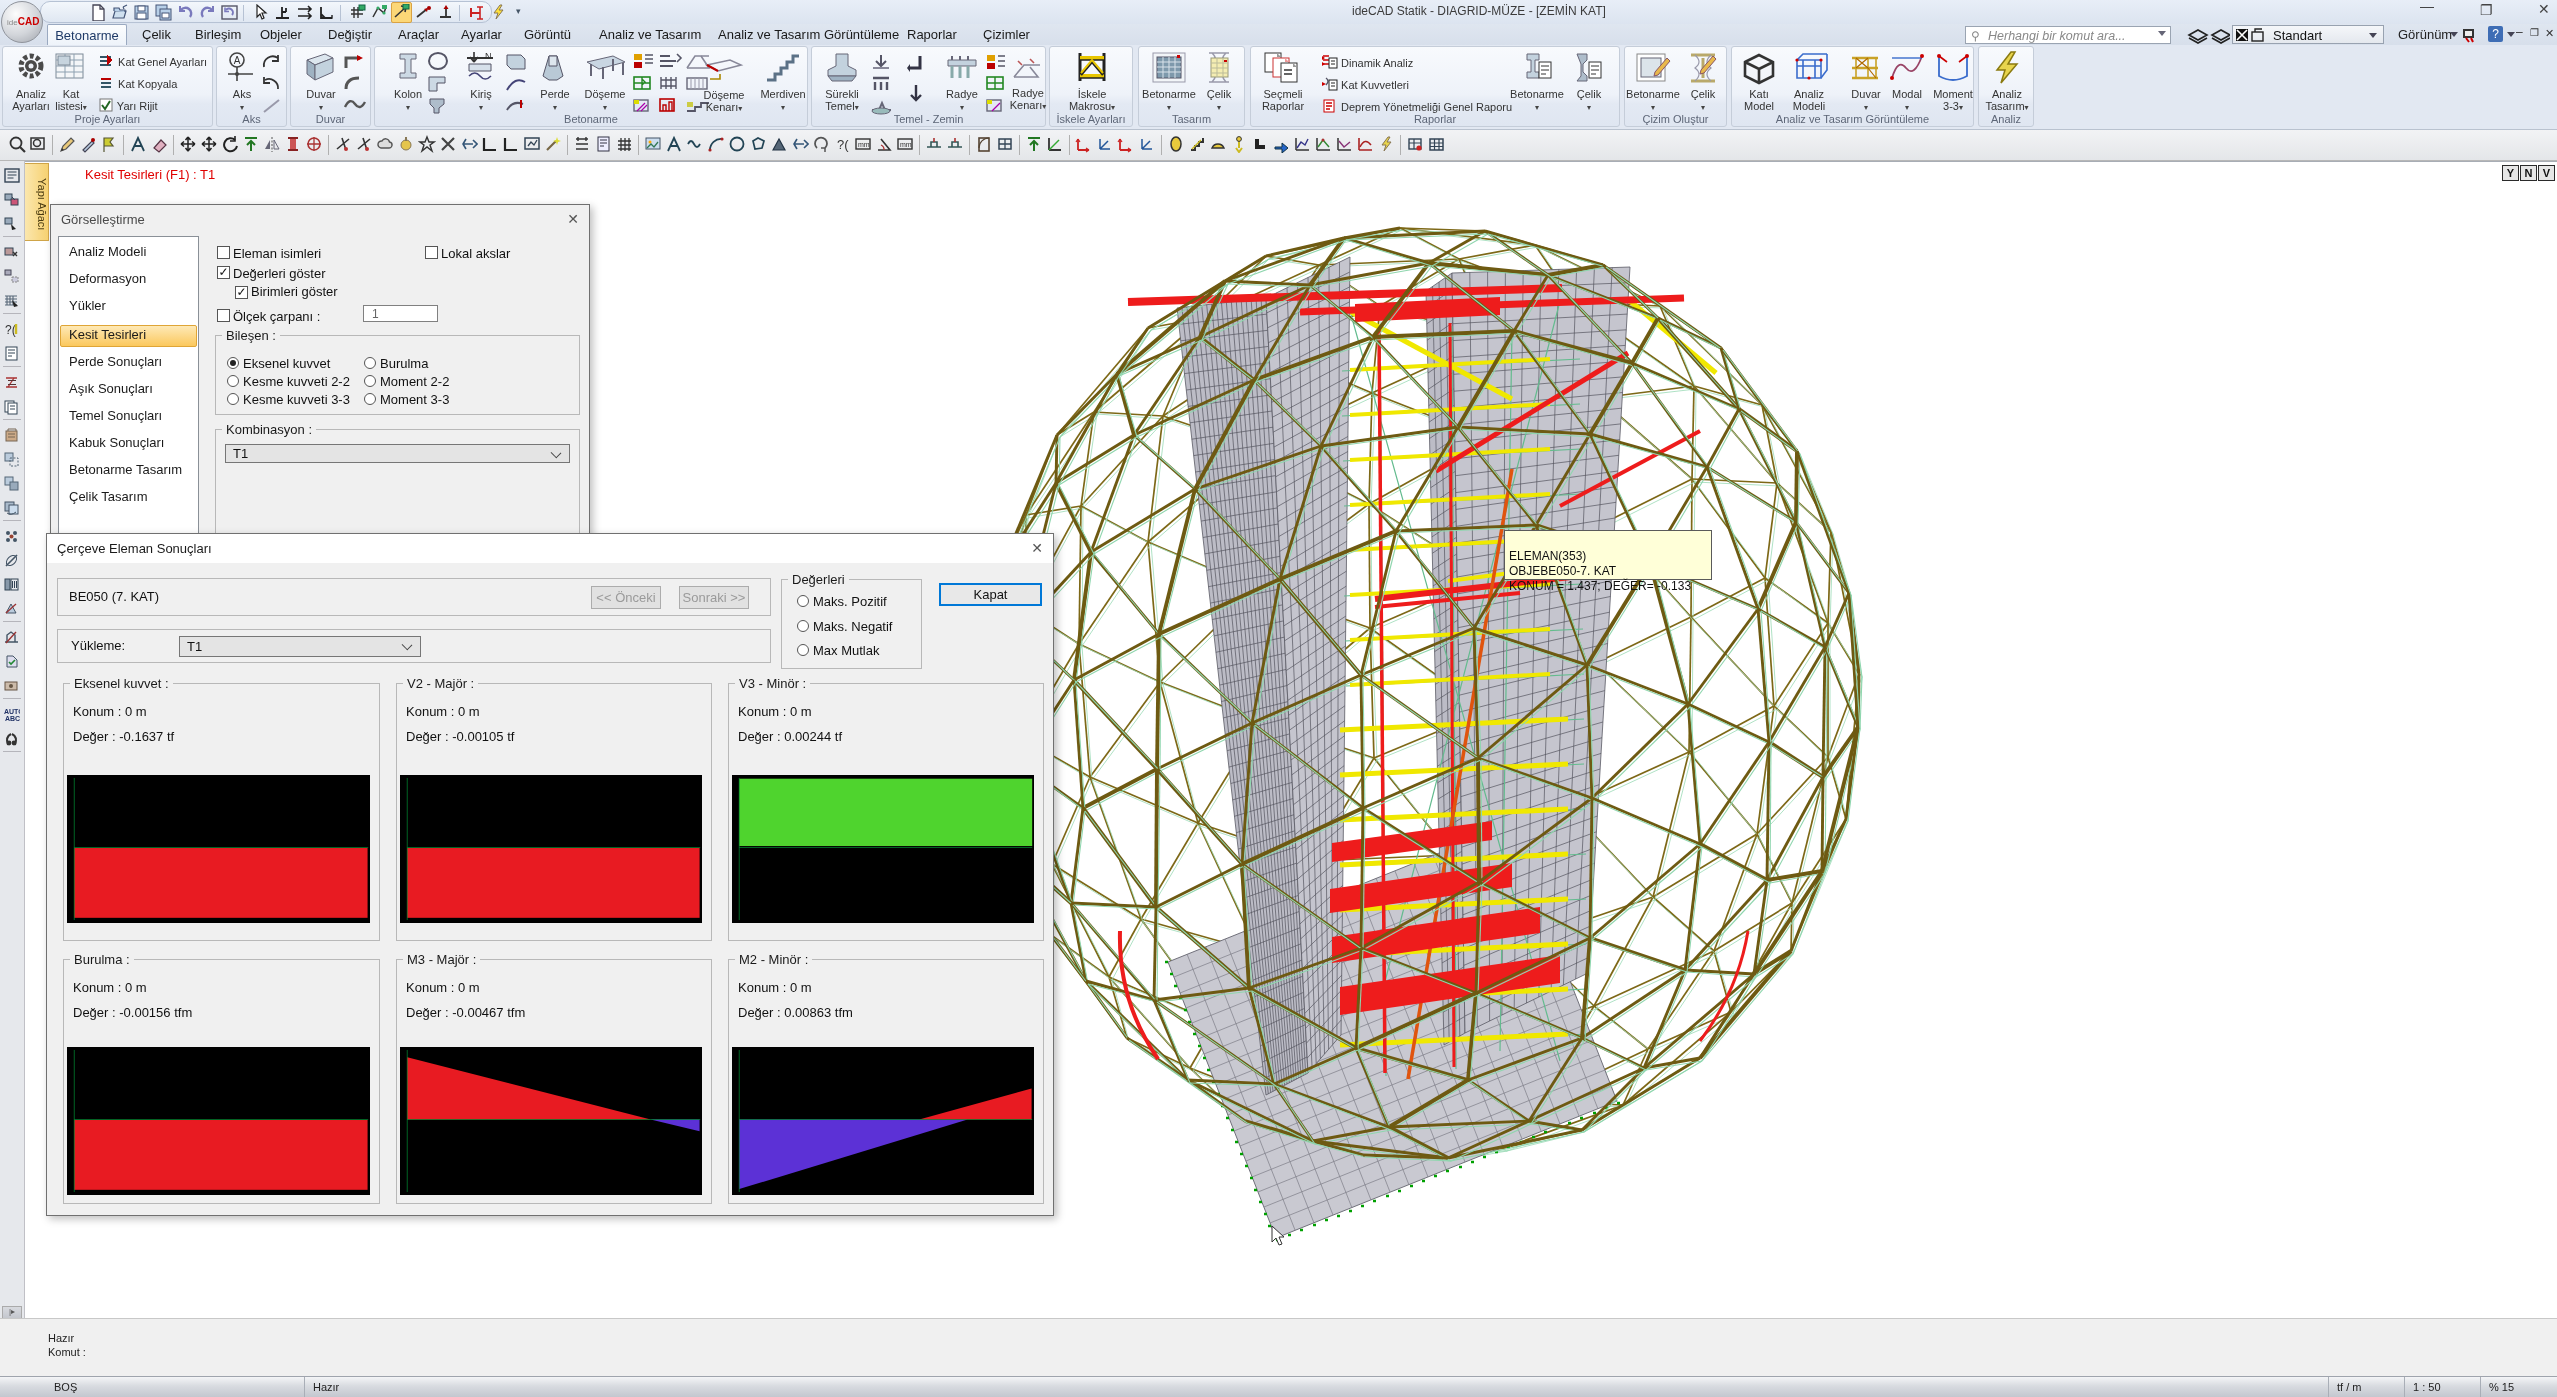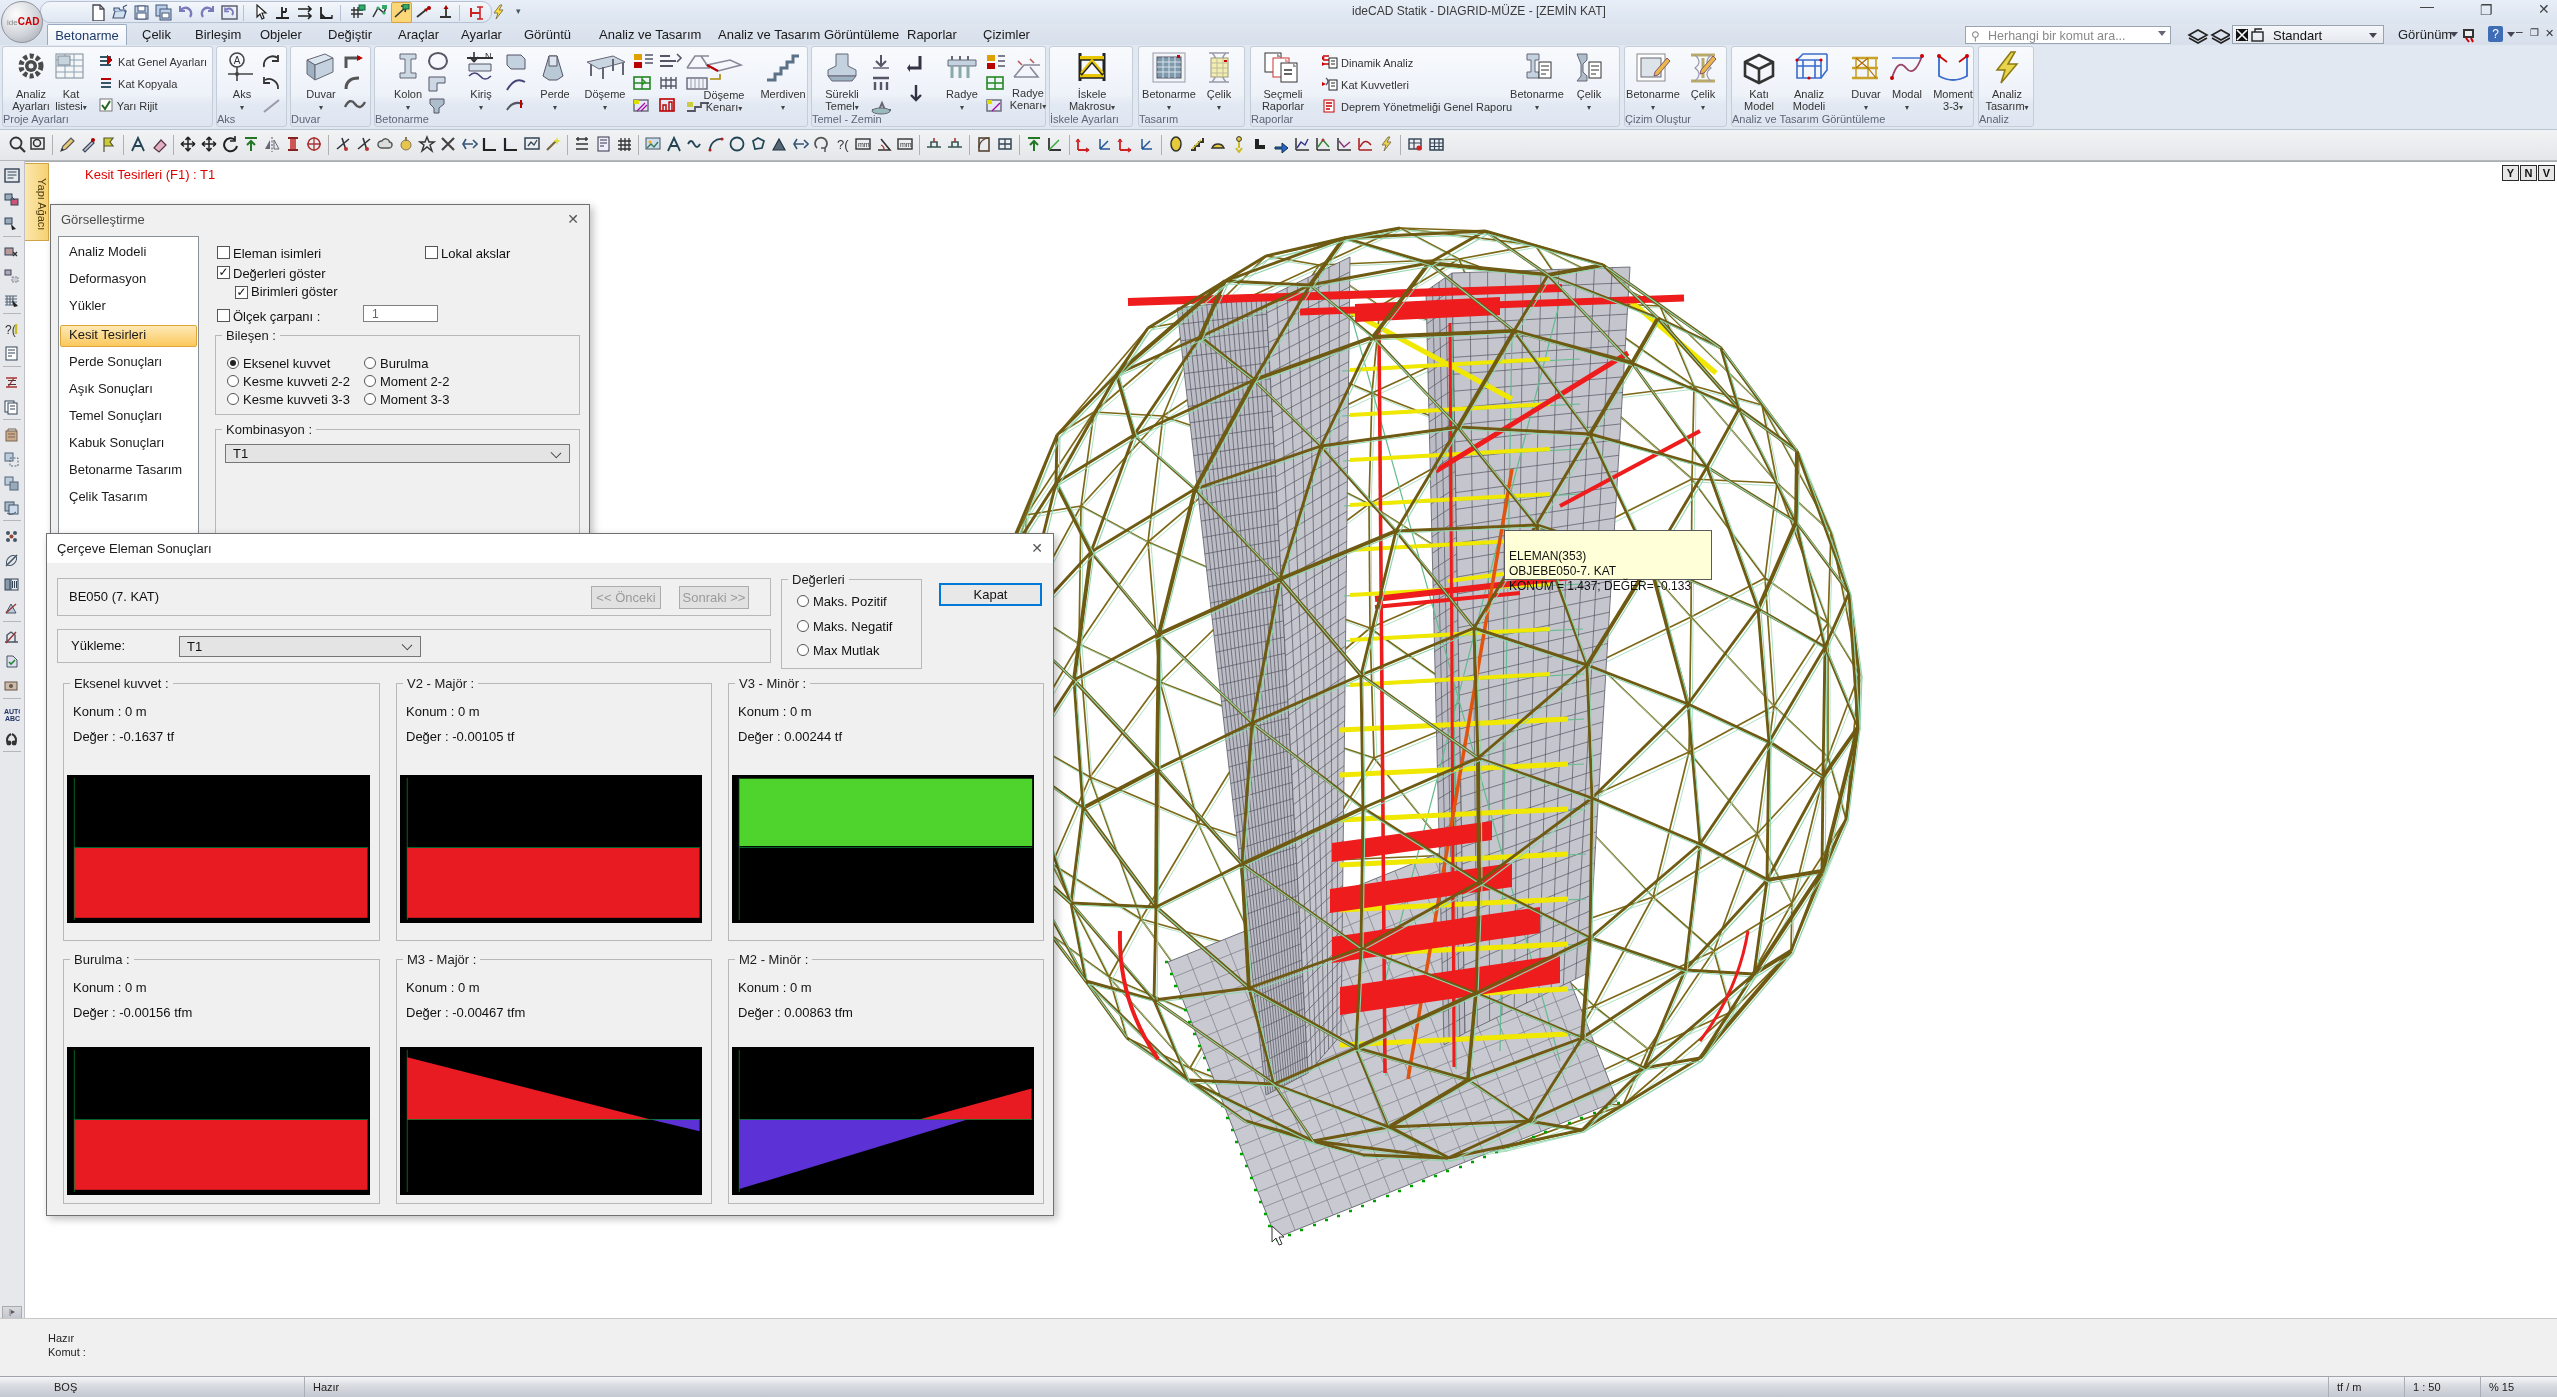--- a/index.html
+++ b/index.html
@@ -3,21 +3,21 @@
 <style>
 *{margin:0;padding:0;box-sizing:border-box}
 html,body{width:2557px;height:1397px;overflow:hidden;font-family:"Liberation Sans",sans-serif;background:#fff}
 .abs{position:absolute}
 #titlebar{left:0;top:0;width:2557px;height:24px;background:linear-gradient(#e8eef7,#dce4f0)}
 #qat{left:40px;top:1px;width:452px;height:22px;border:1px solid #b6c2d4;border-radius:10px;background:linear-gradient(#f3f7fc,#dfe7f2)}
 #title-text{left:1352px;top:4px;width:300px;font-size:12px;color:#3b3b3b}
 #tabrow{left:0;top:24px;width:2557px;height:21px;background:linear-gradient(#dfe6f0,#d7dfeb)}
 #ribbon{left:0;top:45px;width:2557px;height:85px;background:#e2e8f2;border-bottom:1px solid #b9c2cf}
 .rgroup{position:absolute;top:1px;height:81px;border:1px solid #c5cdd9;border-radius:3px;background:linear-gradient(#f8fafd 0%,#eef2f9 60%,#e3e9f3 72%,#dfe6f1 100%)}
-.rlabel{position:absolute;bottom:1px;left:0;right:0;text-align:left;font-size:11px;color:#5d6677}
+.rlabel{position:absolute;bottom:1px;left:0;right:0;text-align:center;font-size:11px;color:#5d6677}
 .bigbtn{position:absolute;top:3px;width:56px;text-align:center;font-size:11px;color:#333;line-height:12px}
 .bigbtn .ic{display:block;margin:0 auto 2px}
 .dd{color:#444;font-size:8px}
 .smallrow{position:absolute;font-size:11px;color:#333;white-space:nowrap}
 #toolbar2{left:0;top:130px;width:2557px;height:31px;background:linear-gradient(#f2f3f5,#e4e6e9);border-bottom:1px solid #b7b7b7}
 #sidebar{left:0;top:161px;width:25px;height:1157px;background:#e6e8ec;border-right:1px solid #c0c0c6}
 #yapitab{left:25px;top:163px;z-index:5;width:24px;height:78px;background:linear-gradient(90deg,#fbe7ae,#f6d171);border:1px solid #cfa448;border-left:none;font-size:11px;color:#4a3a10;writing-mode:vertical-rl;text-align:center;padding-top:4px}
 #canvas{left:25px;top:161px;width:2532px;height:1157px;background:#fff;border-top:1px solid #a8adb5}
 #redtext{left:60px;top:5px;color:#e00000;font-size:13px}
 #tooltip{left:1504px;top:530px;width:208px;height:50px;background:#ffffd8;border:1px solid #5a5a5a;font-size:12px;color:#111;padding:18px 4px;line-height:15px;white-space:nowrap}
@@ -143,21 +143,21 @@
   <span class="tab" style="left:328px">Değiştir</span>
   <span class="tab" style="left:398px">Araçlar</span>
   <span class="tab" style="left:461px">Ayarlar</span>
   <span class="tab" style="left:524px">Görüntü</span>
   <span class="tab" style="left:599px">Analiz ve Tasarım</span>
   <span class="tab" style="left:718px">Analiz ve Tasarım Görüntüleme</span>
   <span class="tab" style="left:907px">Raporlar</span>
   <span class="tab" style="left:983px">Çizimler</span>
   <div class="abs" style="left:1965px;top:2px;width:206px;height:18px;background:#fff;border:1px solid #9aa4b2">
       <span style="position:absolute;left:5px;top:2px;font-size:12px;color:#8a8a8a">⚲</span>
-      <span style="position:absolute;left:22px;top:2px;font-size:12.5px;color:#888">Herhangi bir komut ara...</span>
+      <span style="position:absolute;left:22px;top:2px;font-size:12.5px;font-style:italic;color:#888">Herhangi bir komut ara...</span>
       <span style="position:absolute;right:4px;top:4px;width:0;height:0;border:4px solid transparent;border-top:5px solid #667"></span>
     </div>
   <svg class="abs" style="left:2186px;top:2px" width="44" height="18">
       <path d="M3 9 L12 4 L21 9 L12 14 Z M26 9 L35 4 L44 9 L35 14 Z" fill="none" stroke="#222" stroke-width="1.6"></path>
       <path d="M3 12 L12 17 L21 12 M26 12 L35 17 L44 12" fill="none" stroke="#222" stroke-width="1.6"></path>
     </svg>
   <div class="abs" style="left:2232px;top:1px;width:152px;height:19px;border:1px solid #98a2b0;background:linear-gradient(#f5f7fa,#e4e8ee)">
     <svg width="34" height="17" style="position:absolute;left:2px;top:1px">
         <rect x="1" y="2" width="12" height="12" fill="#111"></rect>
         <path d="M2 3 L12 13 M12 3 L2 13" stroke="#fff" stroke-width="1.6"></path>

